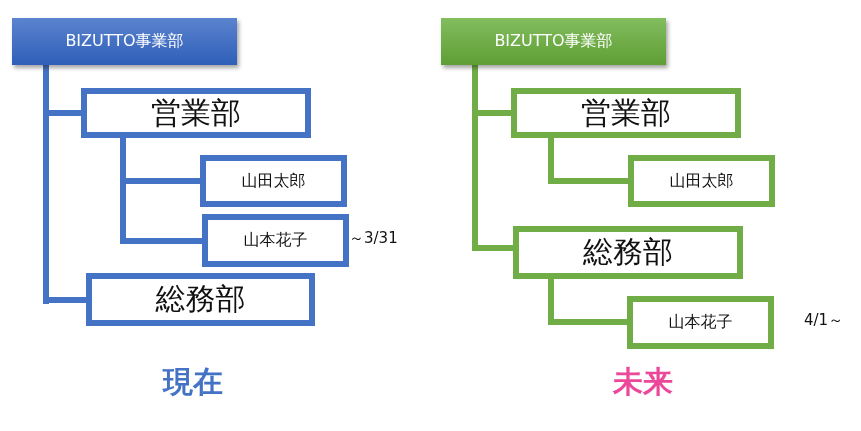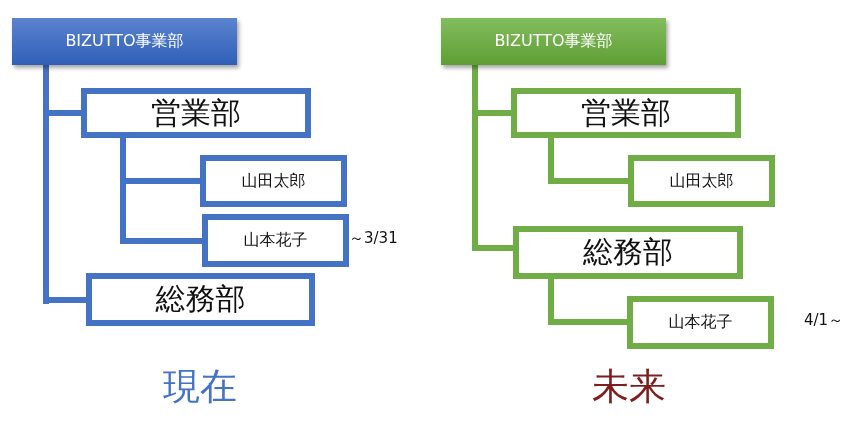--- a/index.html
+++ b/index.html
@@ -11,21 +11,21 @@
   .header.blue { background: linear-gradient(#5b83cf, #2f5fb8); }
   .header.green { background: linear-gradient(#82bd5e, #5f9e35); }
   .box { background:#fff; display:flex; align-items:center; justify-content:center; color:#111; }
   .box.blue { border:6px solid #4472c4; }
   .box.green { border:6px solid #70ad47; }
   .dept { font-size:30px;text-align:right; }
   .person { font-size:16px; }
   .line-blue { background:#4472c4; }
   .line-green { background:#70ad47; }
   .note { font-size:15px; color:#111; white-space:nowrap; }
-  .caption { font-size:37px; font-weight:normal; }
+  .caption { font-size:30px; font-weight:bold; }
 </style>
 </head>
 <body>
 
 <div>
 
   <div class="abs line-blue" style="left:43px;top:64px;width:6px;height:240px;"></div>
   <div class="abs line-blue" style="left:43px;top:110px;width:42px;height:6px;"></div>
   <div class="abs line-blue" style="left:43px;top:297px;width:46px;height:6px;"></div>
   <div class="abs line-blue" style="left:120px;top:136px;width:6px;height:108px;"></div>
@@ -79,14 +79,14 @@
 
   <div class="abs box green dept" style="left:513px;top:226px;width:230px;height:53px;">
     <span>総務部</span>
   </div>
 
   <div class="abs box green person" style="left:627px;top:296px;width:147px;height:53px;">
     <span>山本花子</span>
   </div>
   <div class="abs note" style="left:804px;top:311px;">4/1～</div>
 
-  <div class="abs caption" style="left:592px;top:362px;color:#7f1d1d;">未来</div>
+  <div class="abs caption" style="left:613px;top:362px;color:#ec4899;">未来</div>
 </div>
 
 </body></html>

